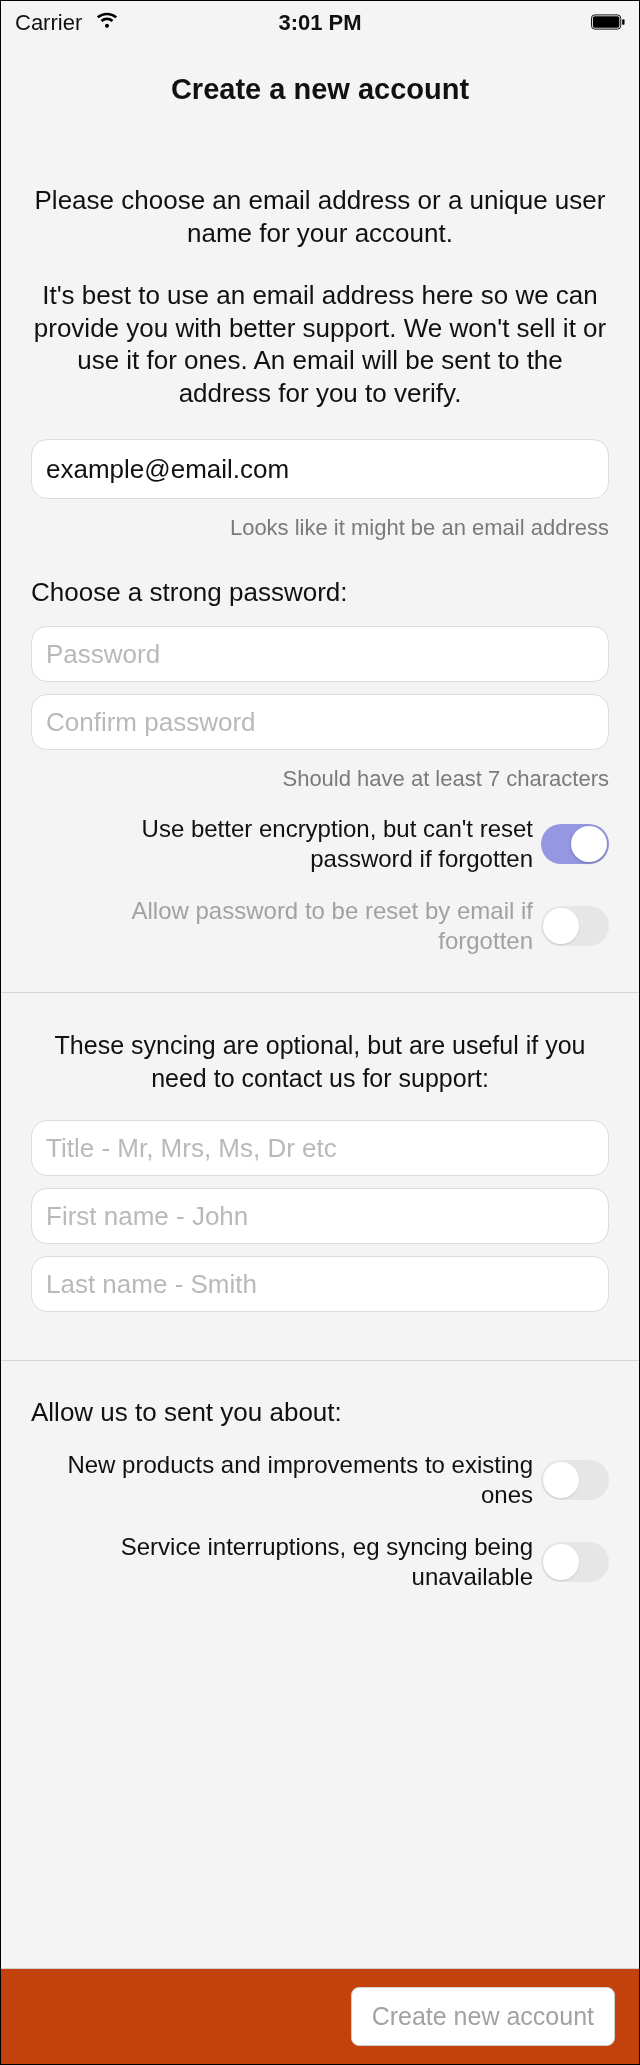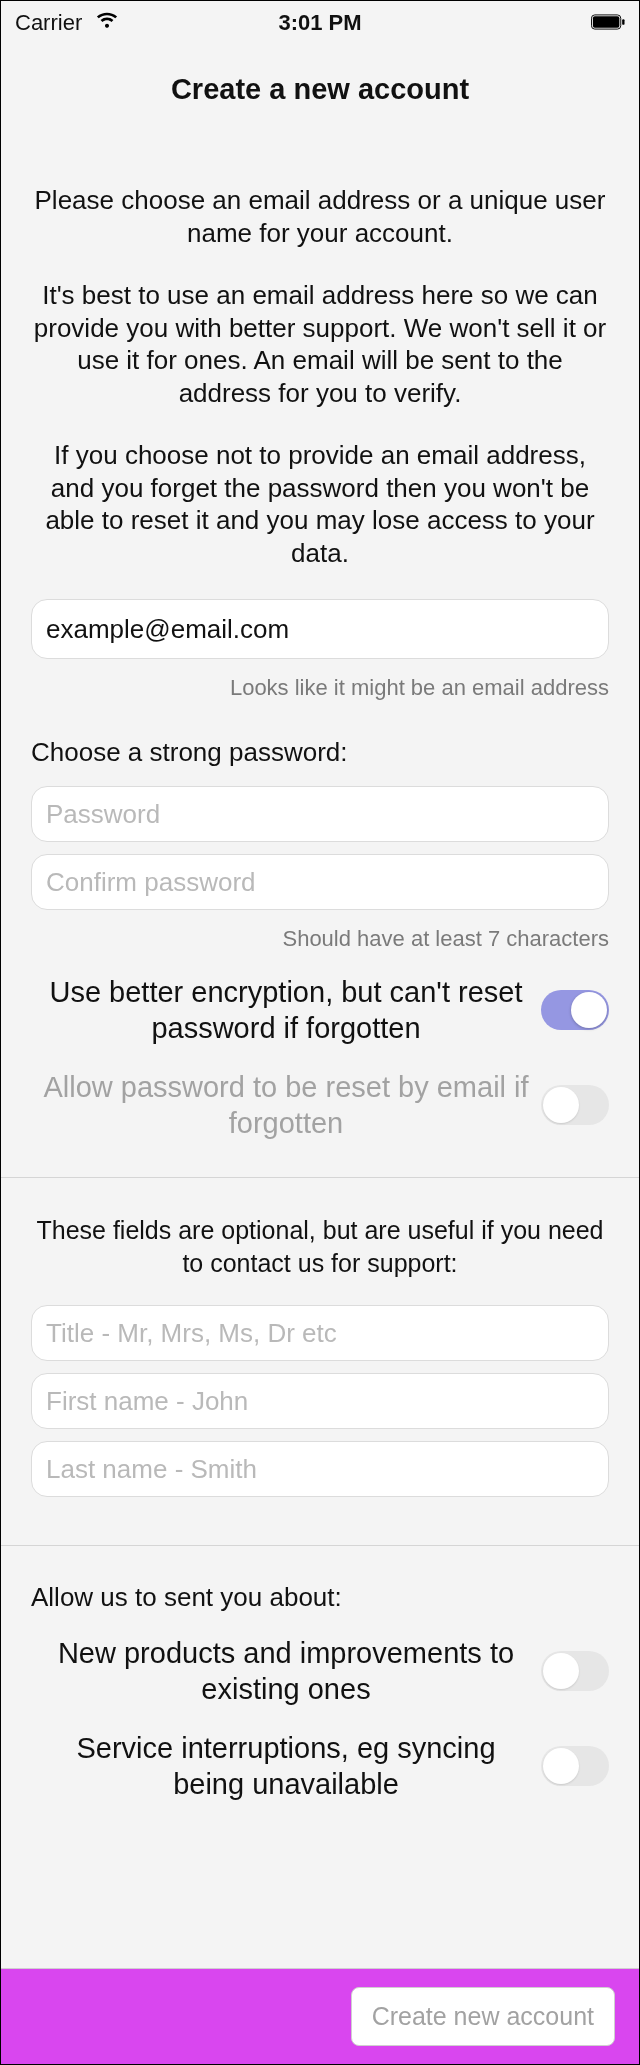--- a/index.html
+++ b/index.html
@@ -71,22 +71,22 @@
     text-align: left;
     margin: 36px 0 18px;
   }
 
   .toggle-row {
     display: flex;
     align-items: center;
     margin: 22px 0;
   }
   .toggle-label {
-    font-size: 29px;
-    text-align: center;
+    font-size: 24px;
+    text-align: right;
     flex: 1;
     padding: 0 8px;
     line-height: 1.25;
   }
   .toggle-label.disabled { color: #a2a2a2; }
 
   .toggle {
     position: relative;
     width: 68px;
     height: 40px;
@@ -118,21 +118,21 @@
     text-align: center;
     line-height: 1.3;
     margin-bottom: 26px;
     padding: 0 4px;
   }
 
   .bottom-bar {
     position: absolute;
     left: 1px; right: 1px; bottom: 1px;
     height: 96px;
-    background: #d946ef;
+    background: #c2410c;
     border-top: 1px solid #cfcfcf;
     display: flex;
     align-items: center;
     justify-content: flex-end;
     padding: 0 24px;
   }
   .create-btn {
     font-size: 25px;
     color: #a2a2a2;
     border: 1px solid #cfcfcf;
@@ -163,21 +163,20 @@
   </div>
 </div>
 
 <div class="content">
 
   <h1 class="page-title">Create a new account</h1>
 
   <div class="intro">
     <p>Please choose an email address or a unique user name for your account.</p>
     <p>It's best to use an email address here so we can provide you with better support. We won't sell it or use it for ones. An email will be sent to the address for you to verify.</p>
-    <p>If you choose not to provide an email address, and you forget the password then you won't be able to reset it and you may lose access to your data.</p>
   </div>
 
   <input class="input" type="text" value="example@email.com" style="">
   <div class="hint">Looks like it might be an email address</div>
 
   <div class="section-heading">Choose a strong password:</div>
 
   <input class="input small" type="password" placeholder="Password" style="">
   <input class="input small" type="password" placeholder="Confirm password" style="">
   <div class="hint">Should have at least 7 characters</div>
@@ -191,21 +190,21 @@
 
   <div class="toggle-row">
     <div class="toggle-label disabled">Allow password to be reset by email if forgotten</div>
     <div class="toggle off">
       <div class="knob"></div>
     </div>
   </div>
 
   <hr class="section-sep">
 
-  <div class="optional-intro">These fields are optional, but are useful if you need to contact us for support:</div>
+  <div class="optional-intro">These syncing are optional, but are useful if you need to contact us for support:</div>
 
   <input class="input small" type="text" placeholder="Title - Mr, Mrs, Ms, Dr etc" style="">
   <input class="input small" type="text" placeholder="First name - John" style="">
   <input class="input small" type="text" placeholder="Last name - Smith" style="">
 
   <hr class="section-sep">
 
   <div class="section-heading" style="margin-top:0">Allow us to sent you about:</div>
 
   <div class="toggle-row">

